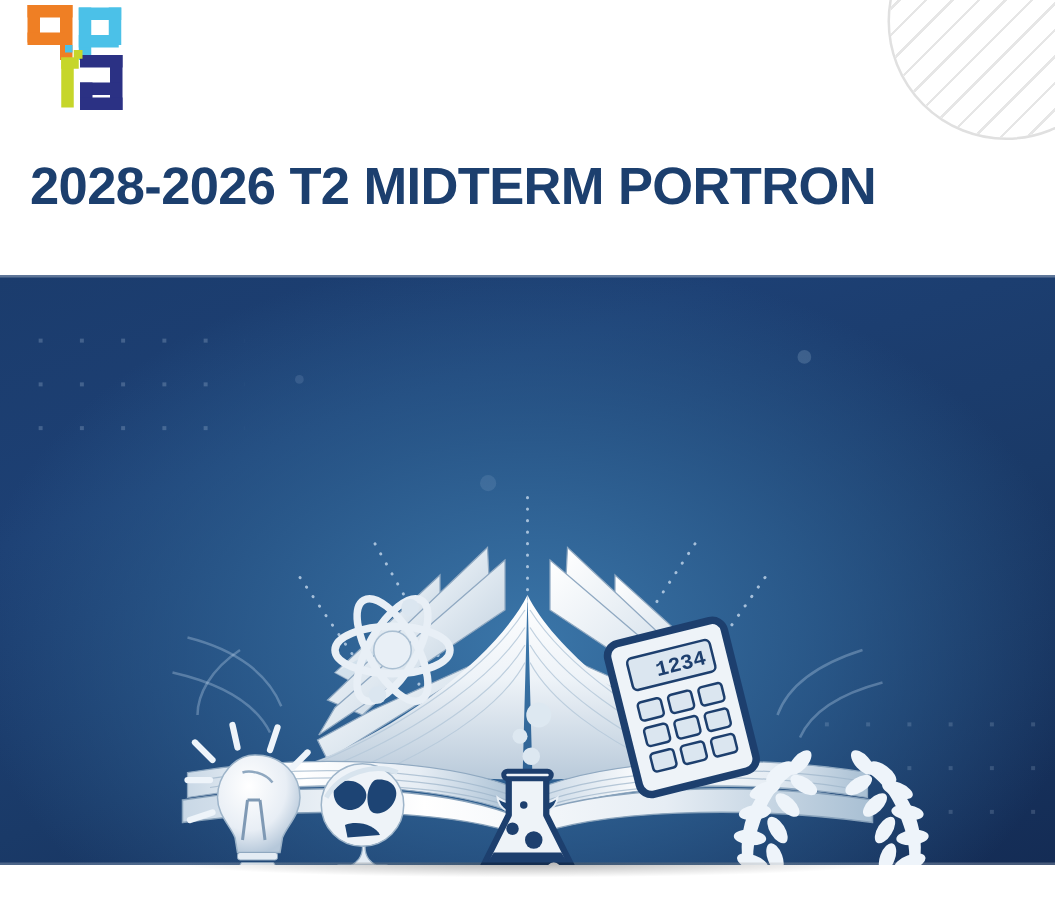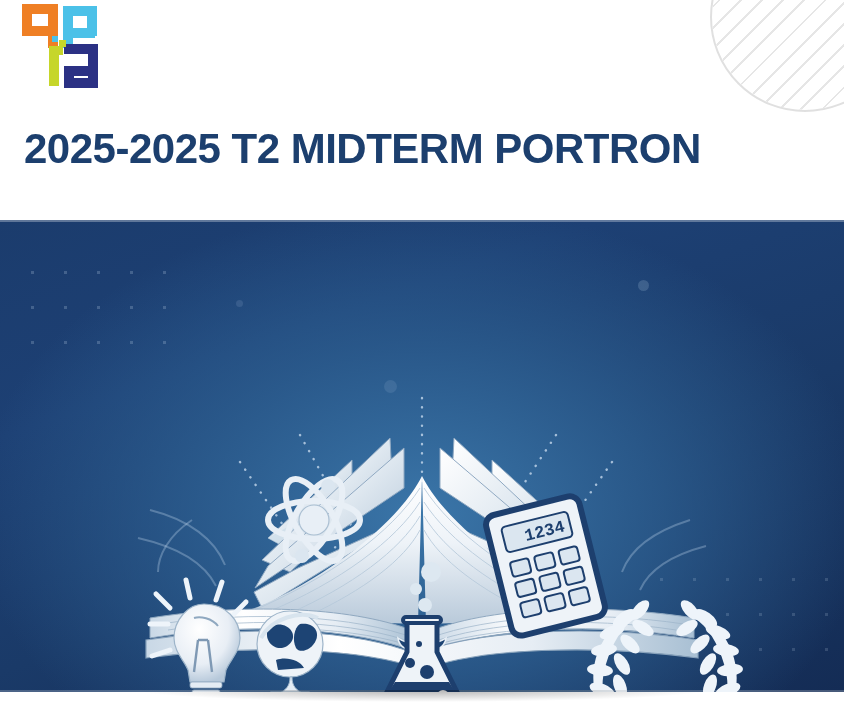--- a/index.html
+++ b/index.html
@@ -94,21 +94,21 @@
           <path d="M46 64 h32 v10 h-32 z"></path>
           <path d="M46 64 h10 v22 h-10 z"></path>
           <path d="M46 76 h34 v10 h-34 z"></path>
         </g>
 
         <rect x="41" y="38" width="7" height="7" fill="#c6d62a"></rect>
         <rect x="34" y="34" width="6" height="6" fill="#4bc1e8"></rect>
       </svg>
     </div>
 
-    <div class="title">2025-2025 T2 MIDTERM PORTRON</div>
+    <div class="title">2028-2026 T2 MIDTERM PORTRON</div>
   </div>
 
   <div class="banner">
     <div class="banner-top-edge"></div>
     <div class="banner-bottom-edge"></div>
 
     <div class="dotgrid tl"></div>
     <div class="dotgrid br"></div>
 
     <div class="stray-dot" style="left:638px;top:60px;width:11px;height:11px;"></div>

